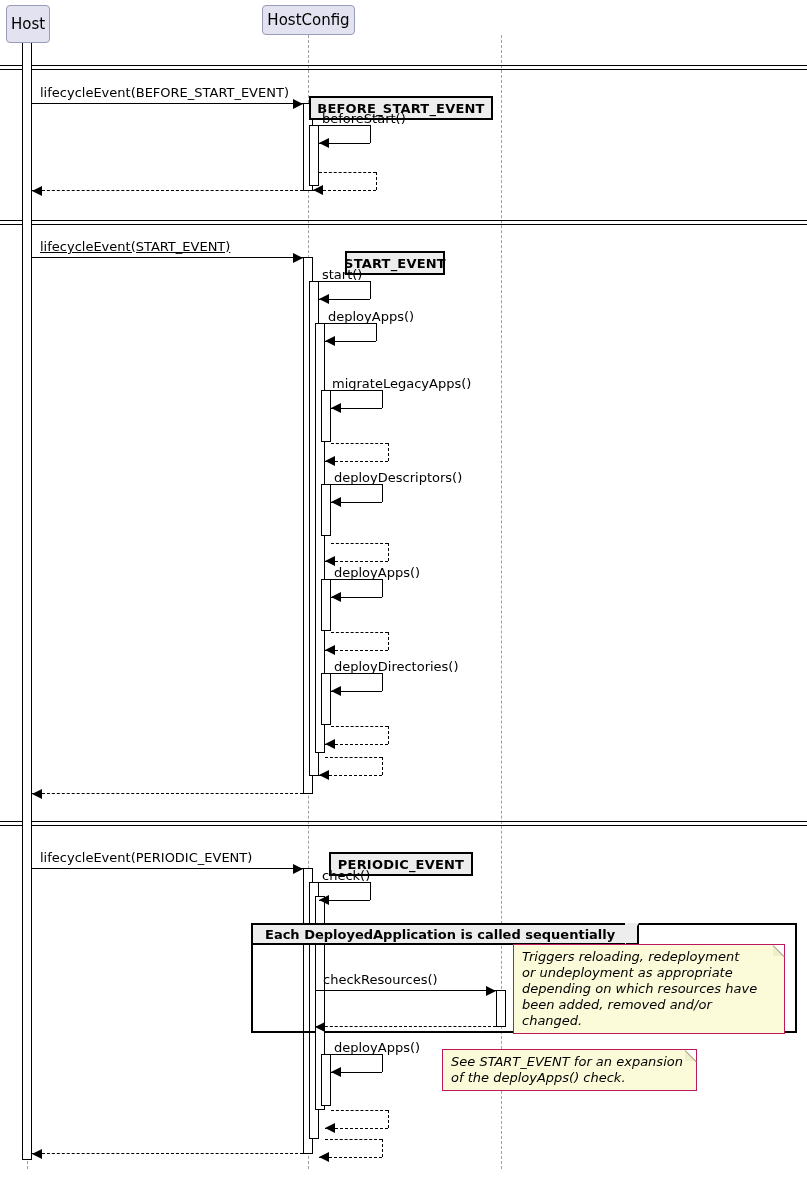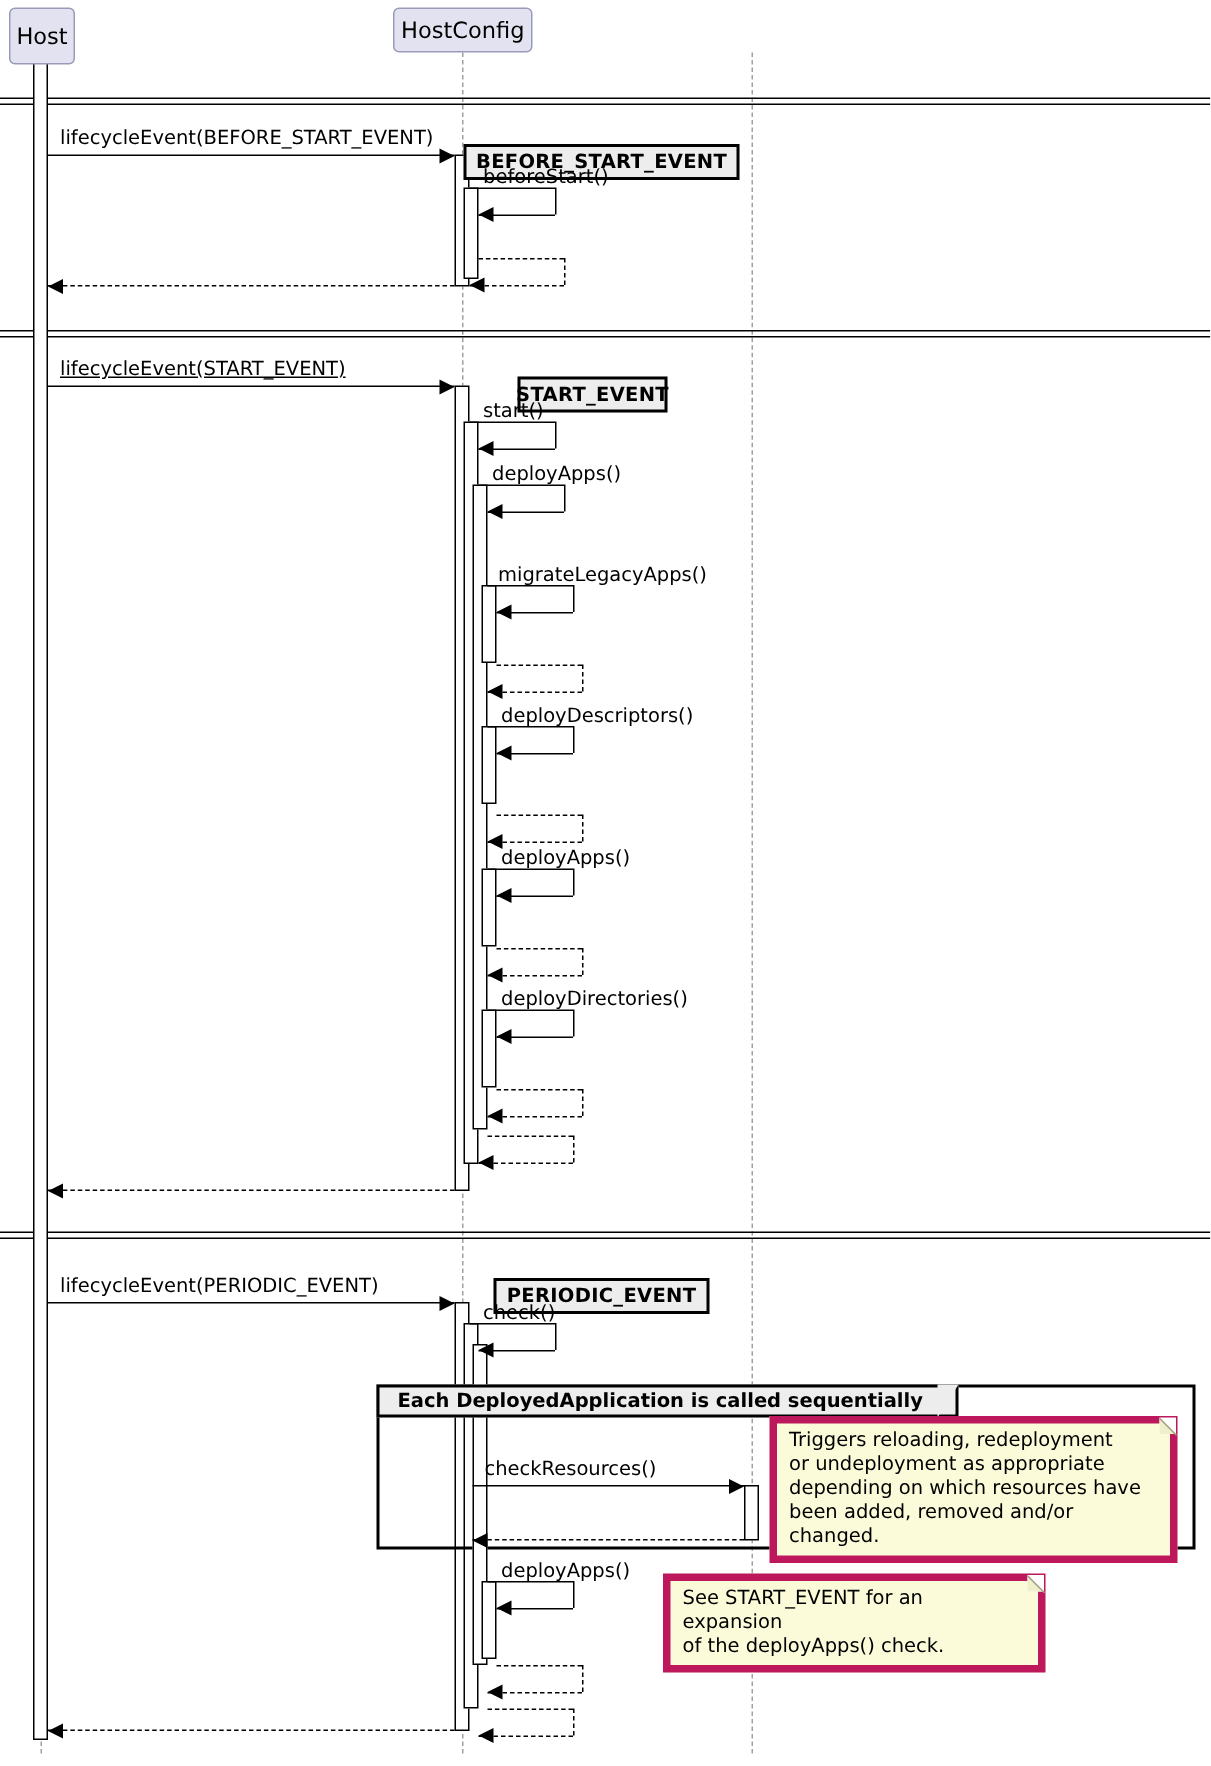--- a/index.html
+++ b/index.html
@@ -82,24 +82,25 @@
     padding-left:12px;
     z-index:4;
   }
   .group-tab-notch{
     position:absolute;width:0;height:0;z-index:5;
   }
 
   
   .note{
     position:absolute;box-sizing:border-box;
-    background:#FBFBDA;border:5px solid #be185d;
+    background:#FBFBDA;border:1px solid #be185d;
     font-size:13px;color:#000;line-height:16px;
     padding:4px 8px 4px 8px;white-space:pre-line;
     z-index:7;
+    font-style:italic;
   }
   .note-fold{
     position:absolute;width:0;height:0;
     border-left:11px solid #EFEFCC;
     border-top:11px solid #ffffff;
     z-index:8;
   }
   .note-fold-edge{
     position:absolute;height:0;width:16px;
     border-top:1px solid #A0A080;

